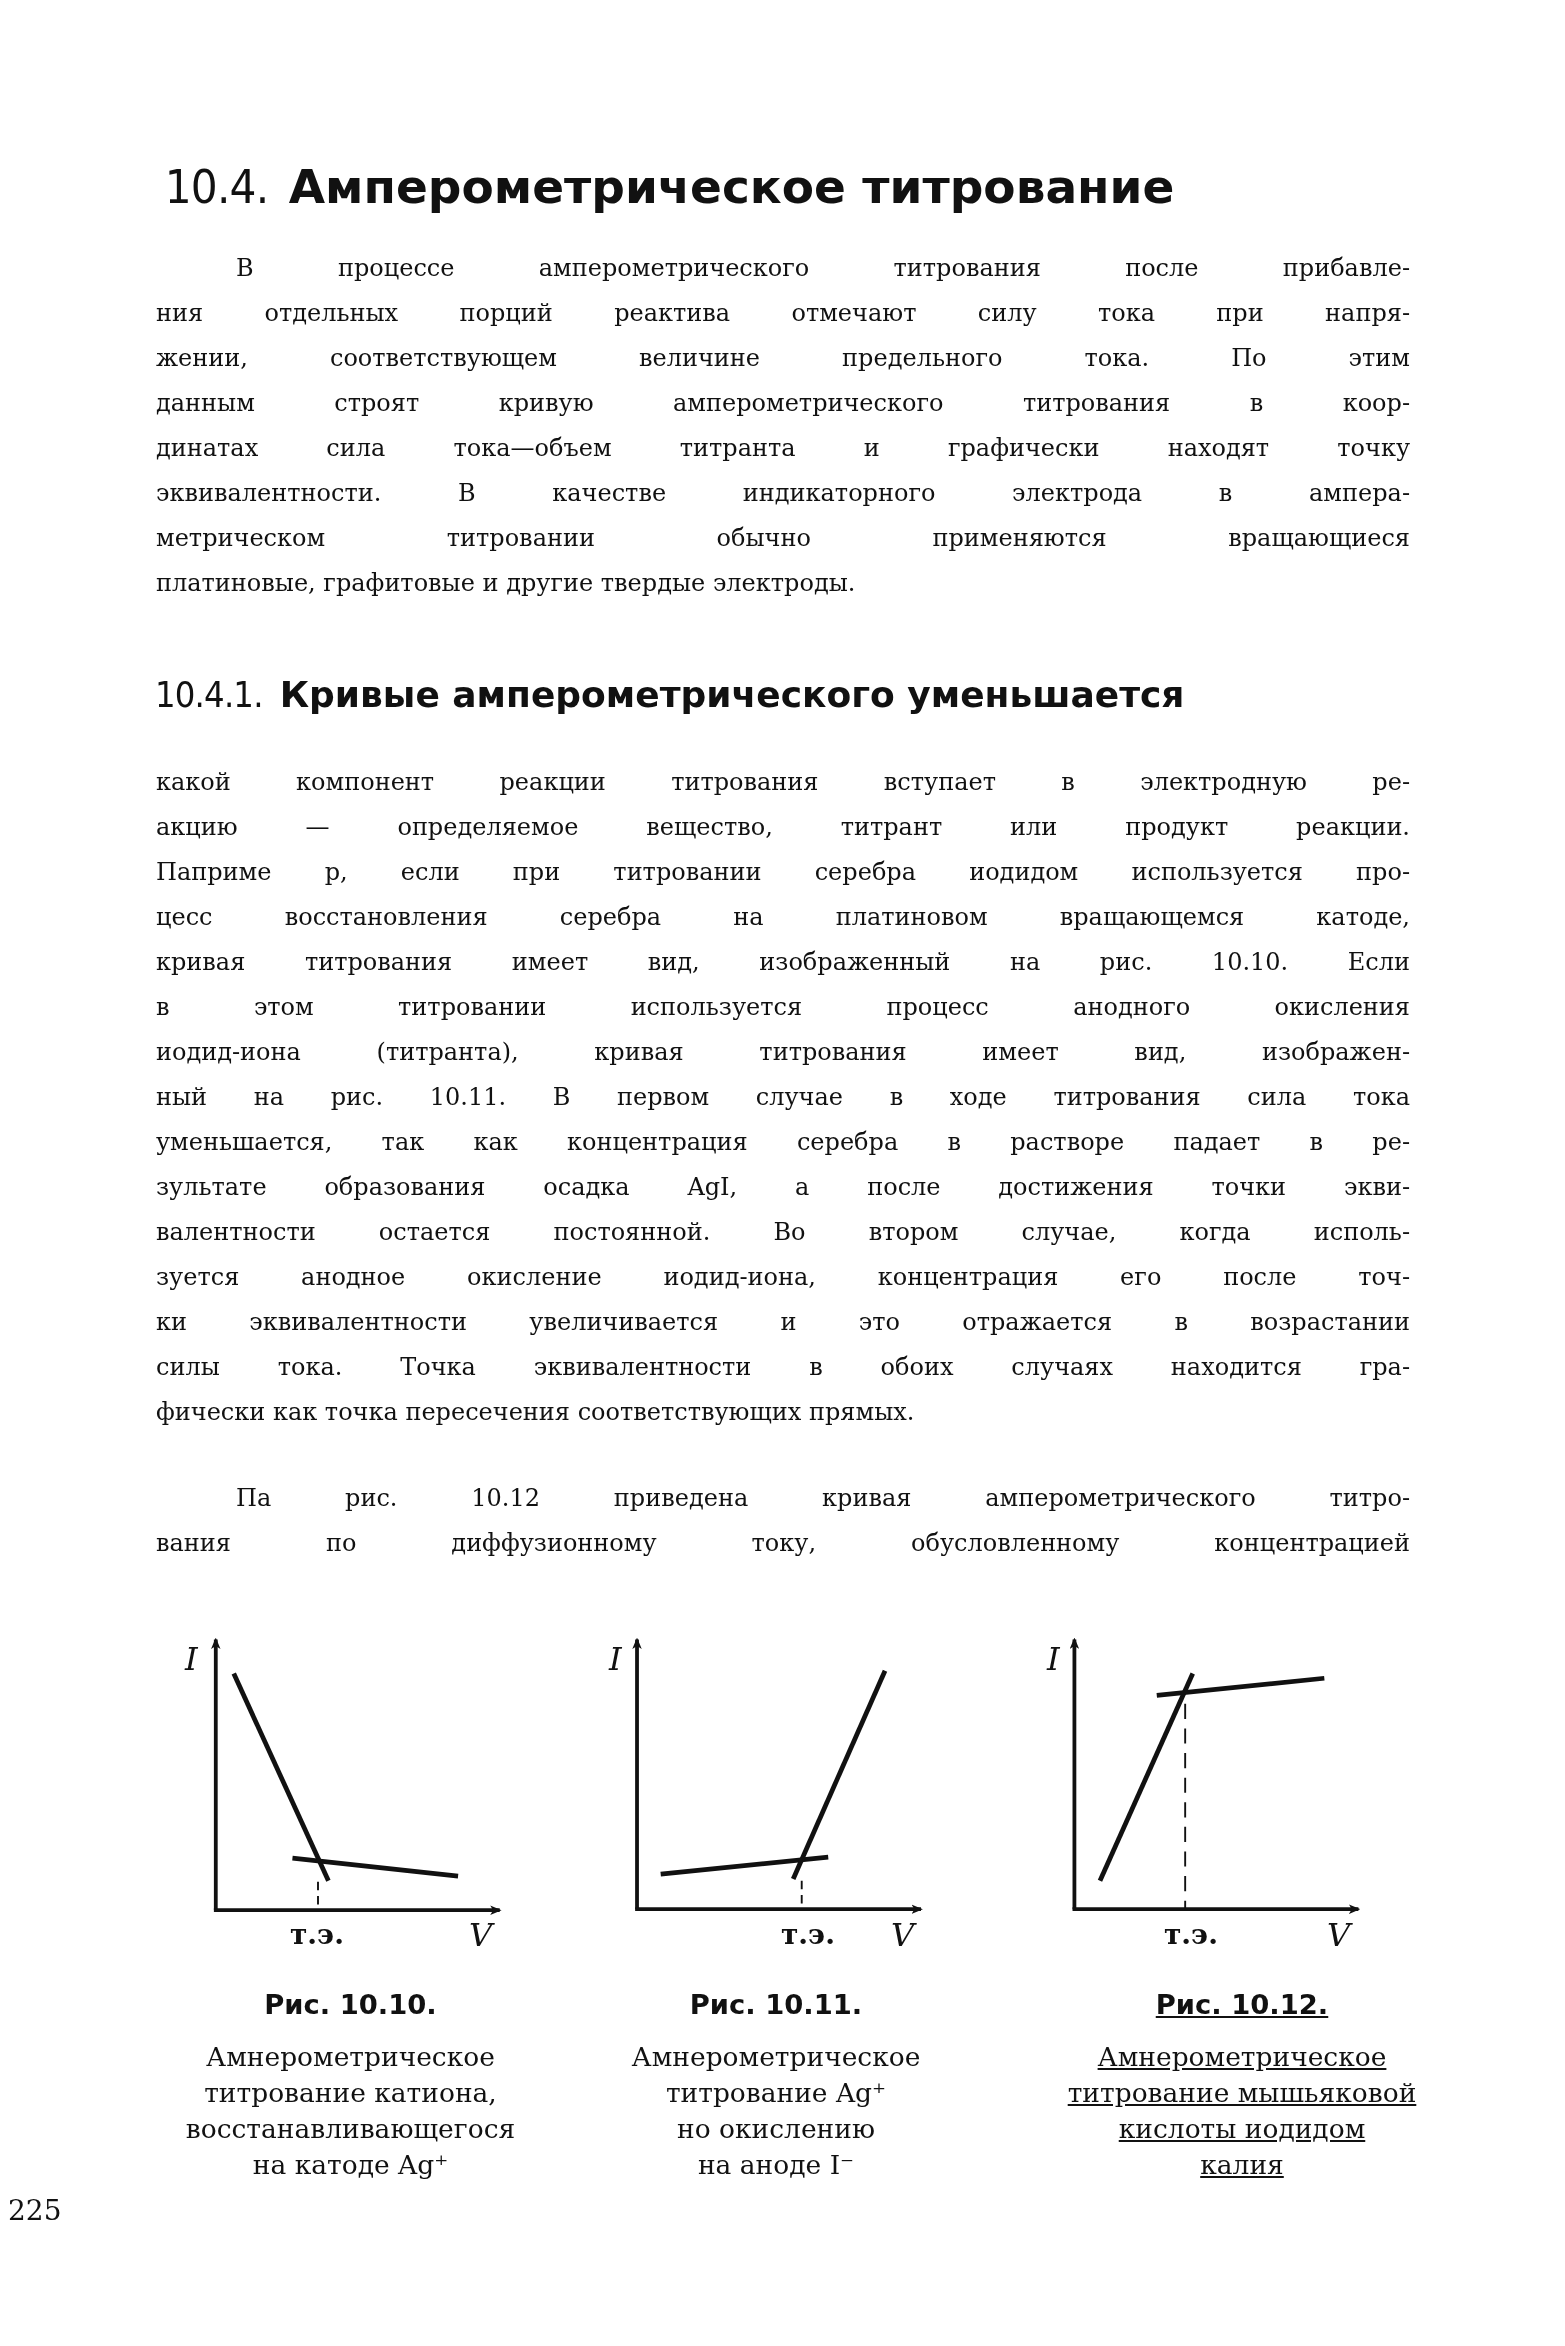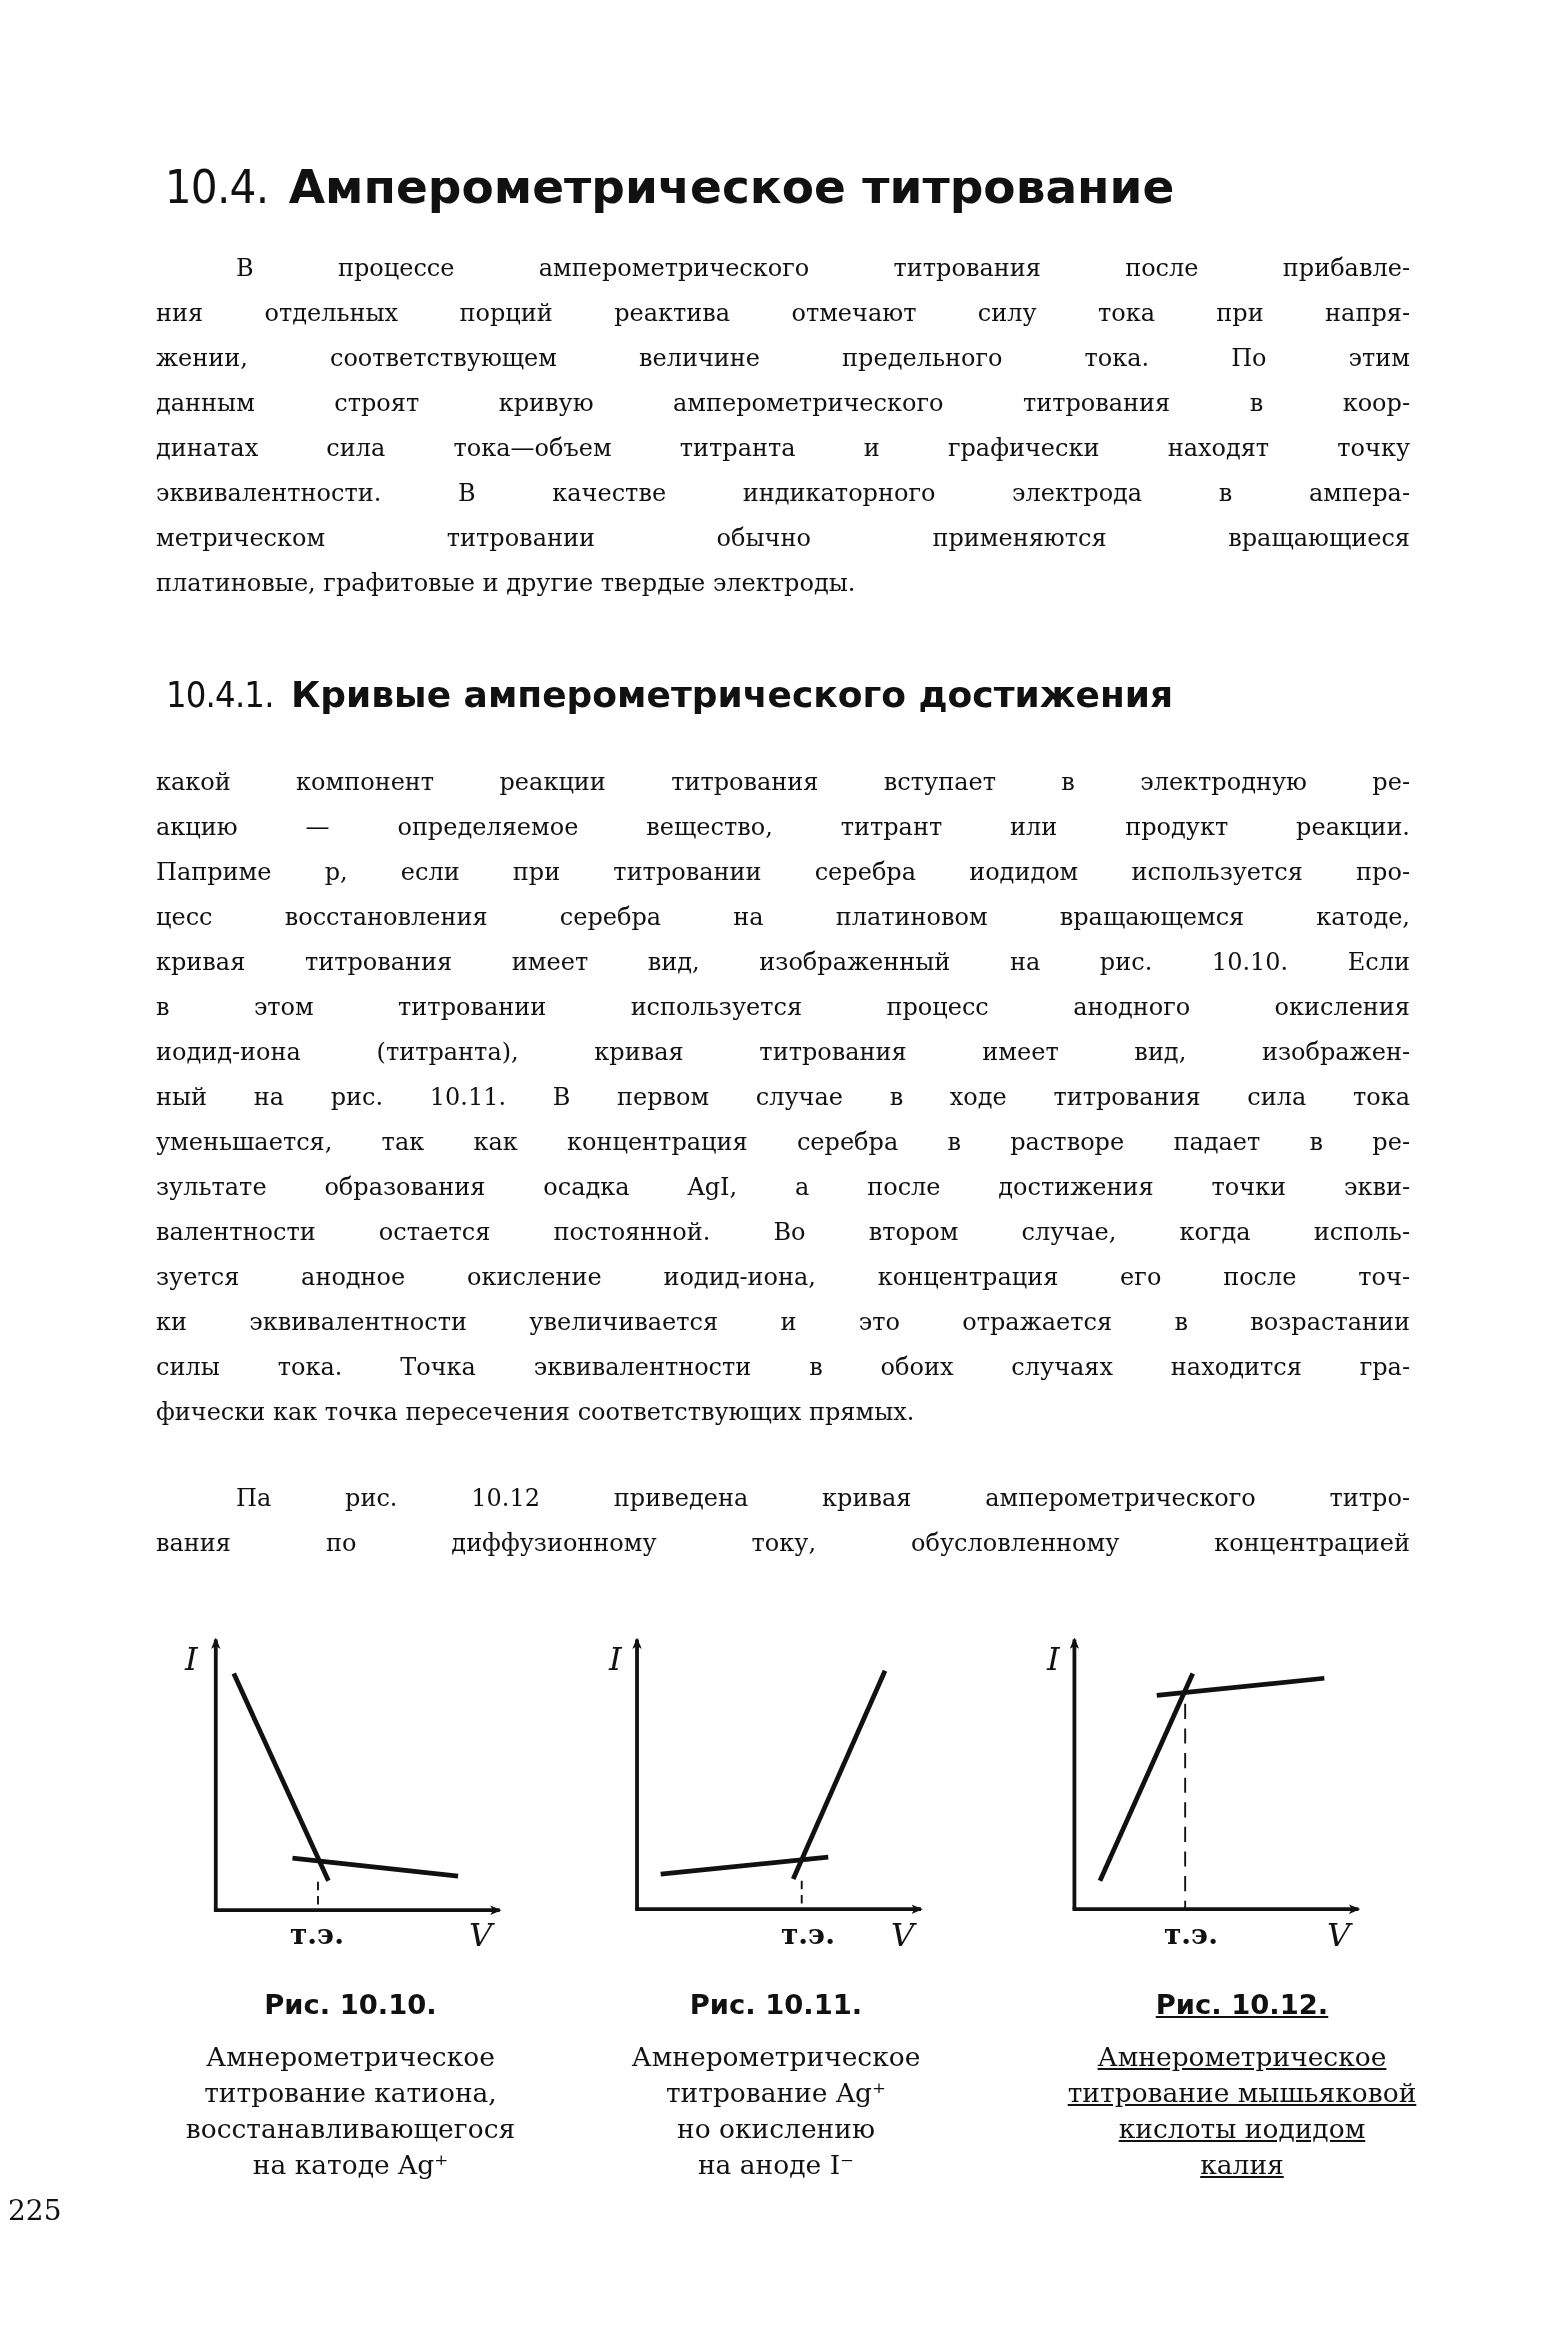--- a/index.html
+++ b/index.html
@@ -51,21 +51,21 @@
   <span class="l">жении, соответствующем величине предельного тока. По этим</span>
   <span class="l">данным строят кривую амперометрического титрования в коор-</span>
   <span class="l">динатах сила тока—объем титранта и графически находят точку</span>
   <span class="l">эквивалентности. В качестве индикаторного электрода в ампера-</span>
   <span class="l">метрическом титровании обычно применяются вращающиеся</span>
   <span class="l last">платиновые, графитовые и другие твердые электроды.</span>
 </div>
 
 <div class="h" id="h2">
   <span class="num">10.4.1.</span>
-  <span class="ttl">Кривые амперометрического достижения</span>
+  <span class="ttl">Кривые амперометрического уменьшается</span>
 </div>
 
 <div class="para" id="p2">
   <span class="l">какой компонент реакции титрования вступает в электродную ре-</span>
   <span class="l">акцию — определяемое вещество, титрант или продукт реакции.</span>
   <span class="l">Паприме р, если при титровании серебра иодидом используется про-</span>
   <span class="l">цесс восстановления серебра на платиновом вращающемся катоде,</span>
   <span class="l">кривая титрования имеет вид, изображенный на рис. 10.10. Если</span>
   <span class="l">в этом титровании используется процесс анодного окисления</span>
   <span class="l">иодид-иона (титранта), кривая титрования имеет вид, изображен-</span>

